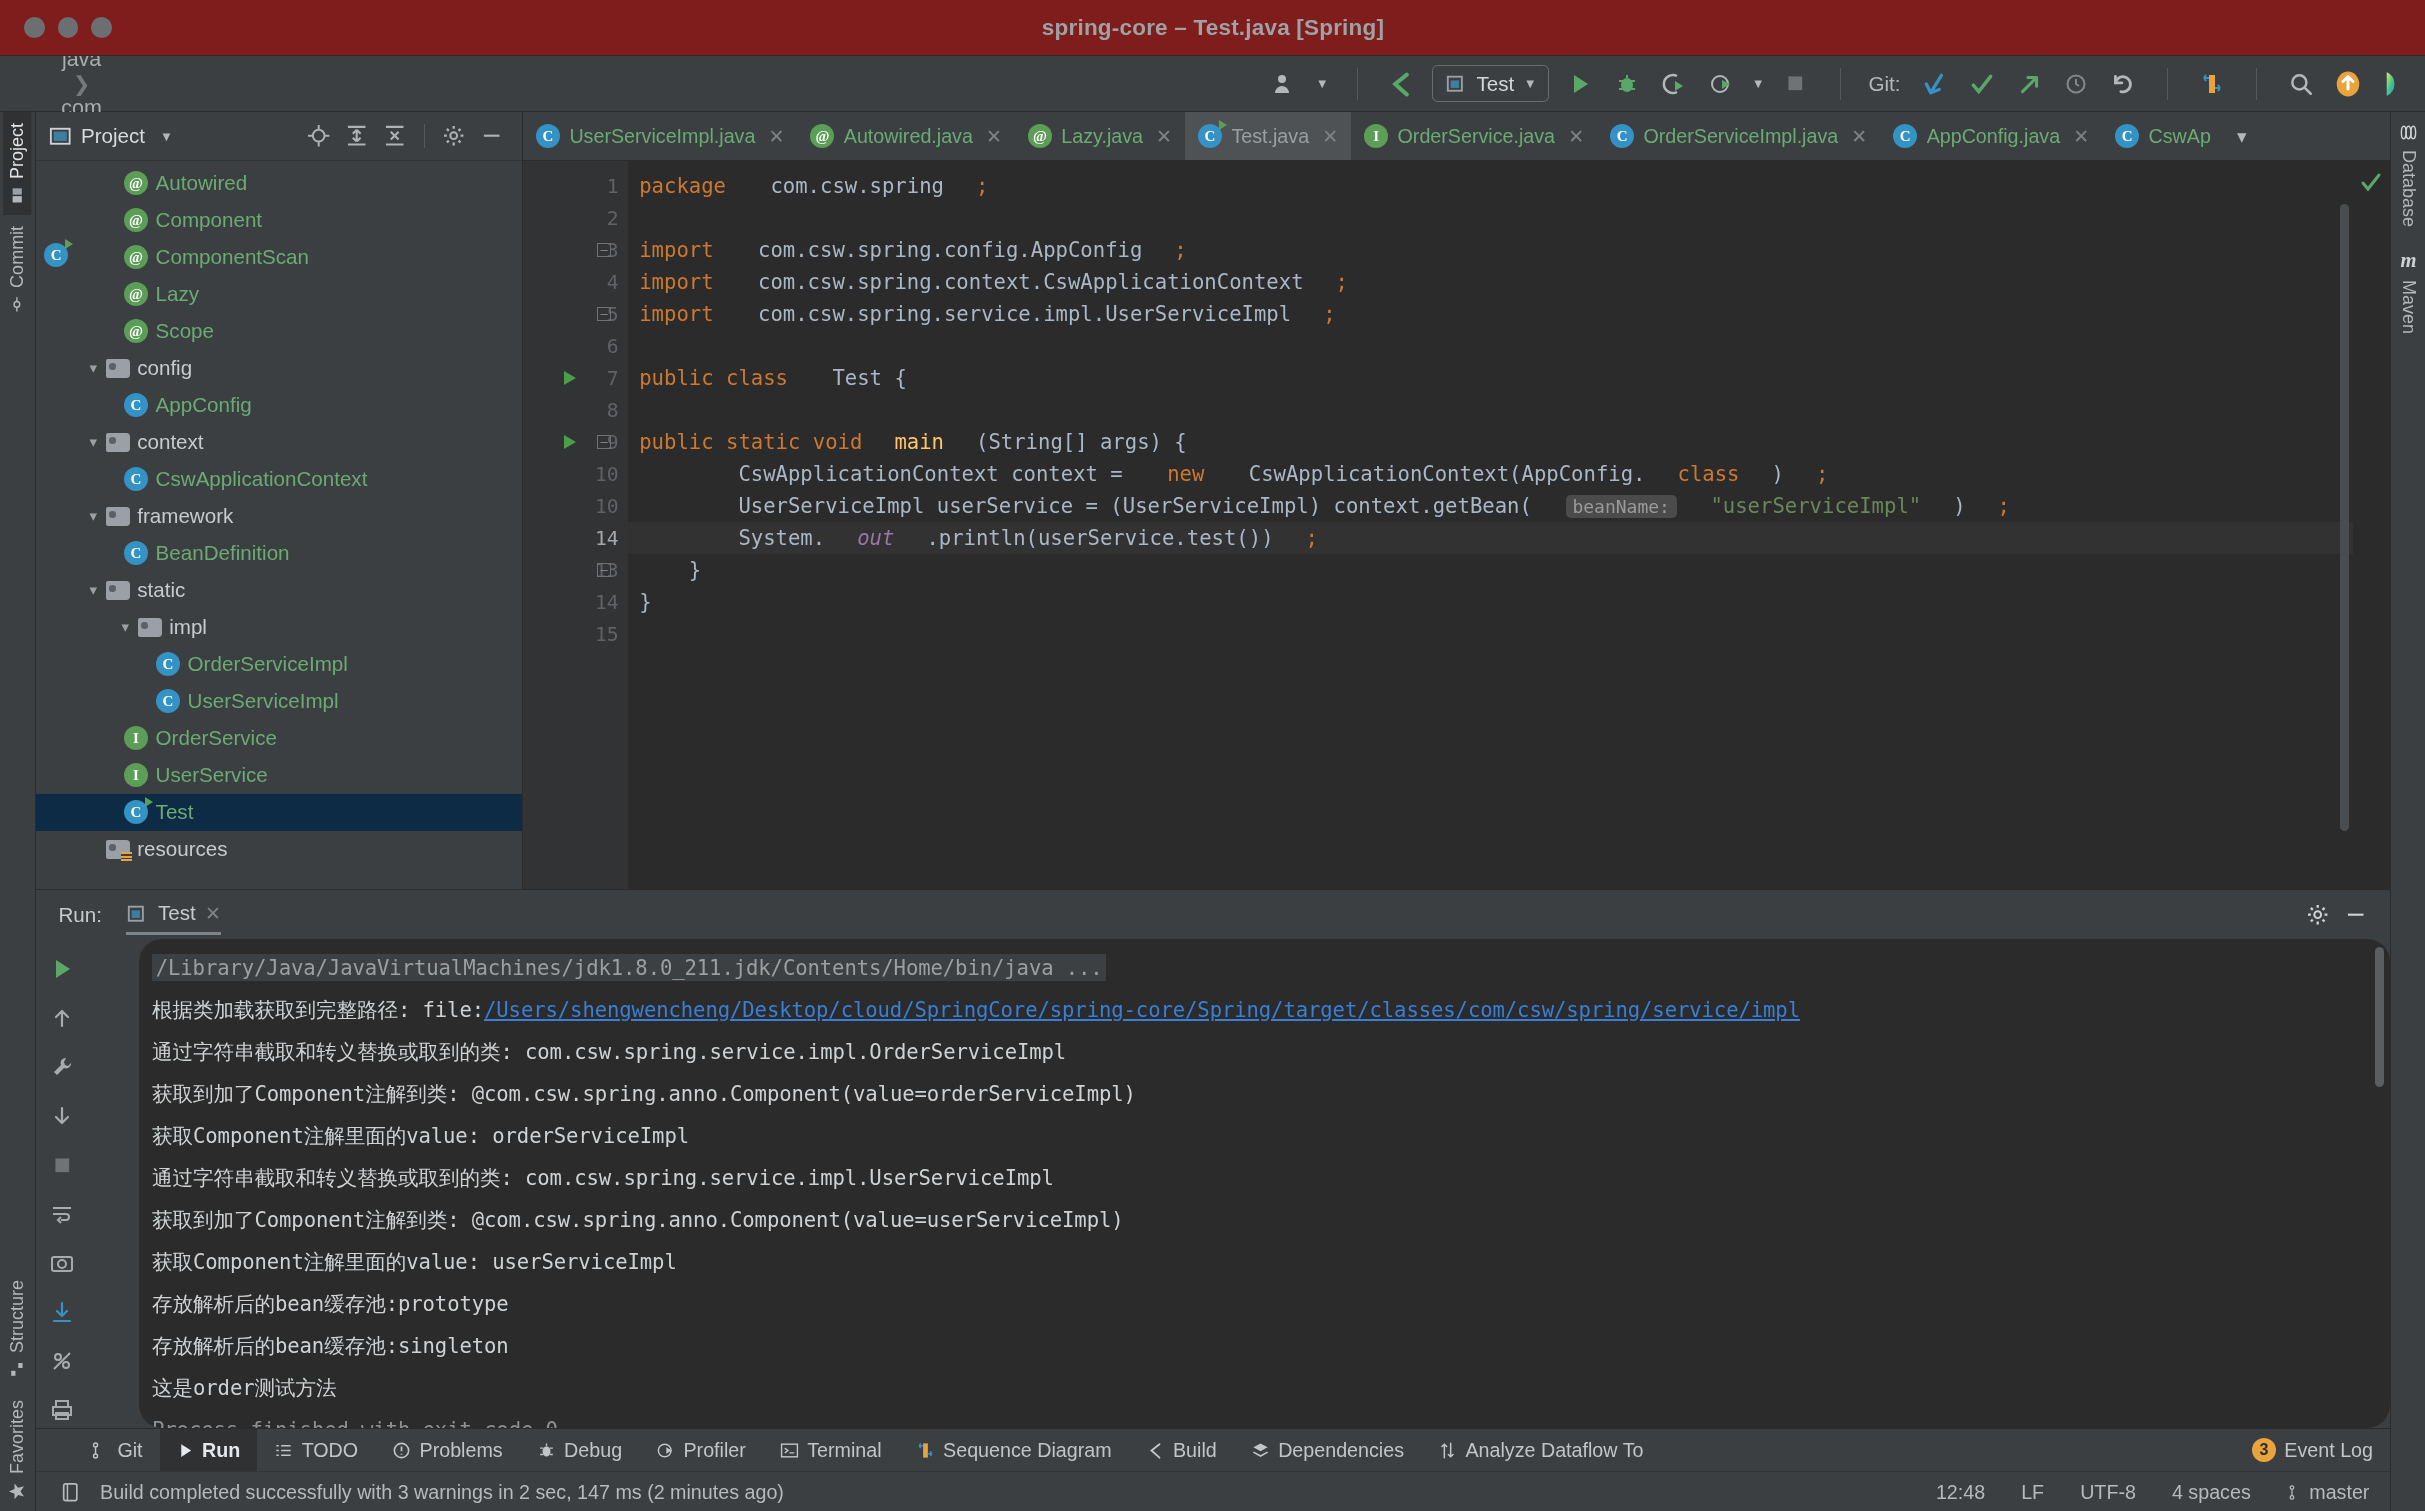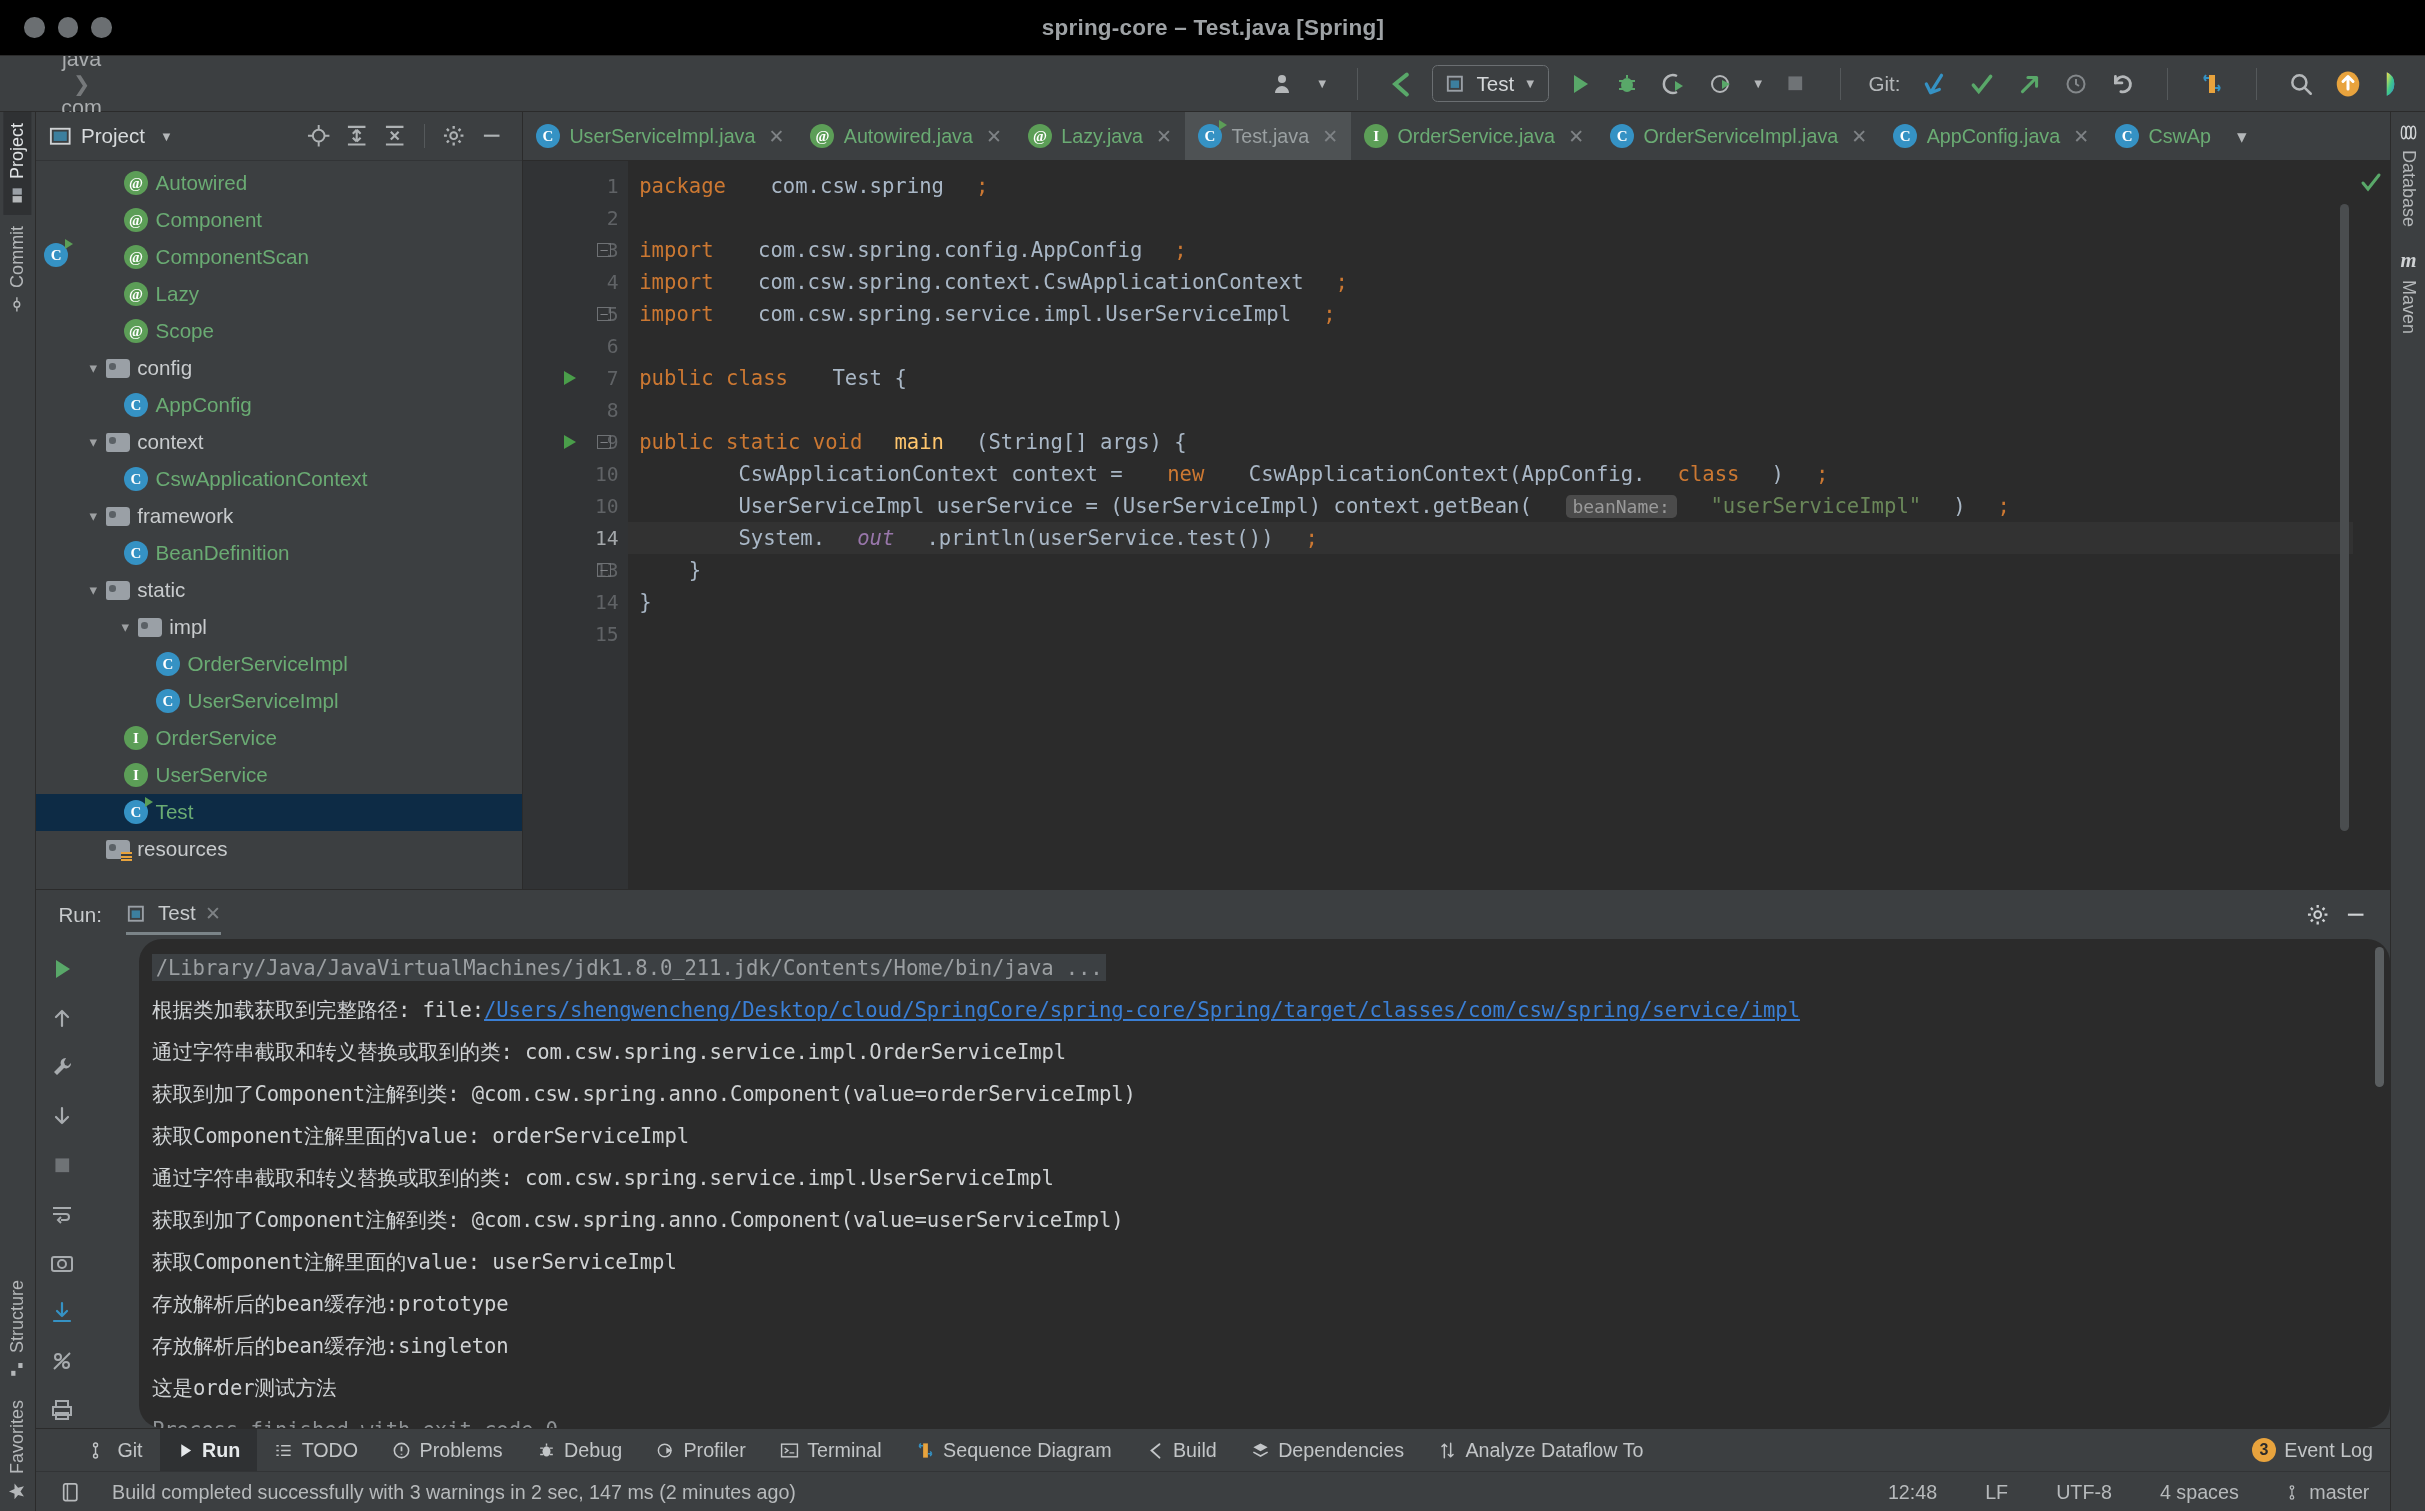--- a/index.html
+++ b/index.html
@@ -11,21 +11,21 @@
   }
   #app {
     position: relative;
     width: 2426px; height: 1512px;
     background: #3c3f41;
     display: flex; flex-direction: column;
   }
 
   
   .titlebar {
-    height: 56px; background: #000000;
+    height: 56px; background: #7f1d1d;
     display: flex; align-items: center;
     position: relative; flex: 0 0 56px;
     border-bottom: 0.9px solid #2b2b2b;
   }
   .traffic { display: flex; gap: 13px; padding-left: 24px; }
   .dot { width: 20.6px; height: 20.6px; border-radius: 50%; background: #6b6f72; }
   .win-title {
     position: absolute; left: 0; right: 0; text-align: center;
     font-size: 22.5px; color: #9ea2a5; font-weight: bold;
     letter-spacing: 0.2px; pointer-events: none;
@@ -253,21 +253,21 @@
   .toolbar-bottom .gap { flex: 1 1 auto; }
   .evt-badge {
     width: 24px; height: 24px; border-radius: 50%; background: #e8a33d;
     color: #2b2b2b; font-size: 16px; font-weight: bold;
     display: inline-flex; align-items: center; justify-content: center;
   }
   .statusbar {
     height: 41px; flex: 0 0 41px; background: #3c3f41;
     display: flex; align-items: center; padding: 0 20.6px 0 22.5px;
     border-top: 0.9px solid #323436; font-size: 19.7px; color: #b7babc;
-    gap: 16px;
+    gap: 4px;
   }
   .statusbar .gap { flex: 1 1 auto; }
   .st { margin-left: 32px; }
   .st.first { margin-left: 15px; }
   svg { display: block; }
 </style>
 </head>
 <body>
 
 <div id="app">

